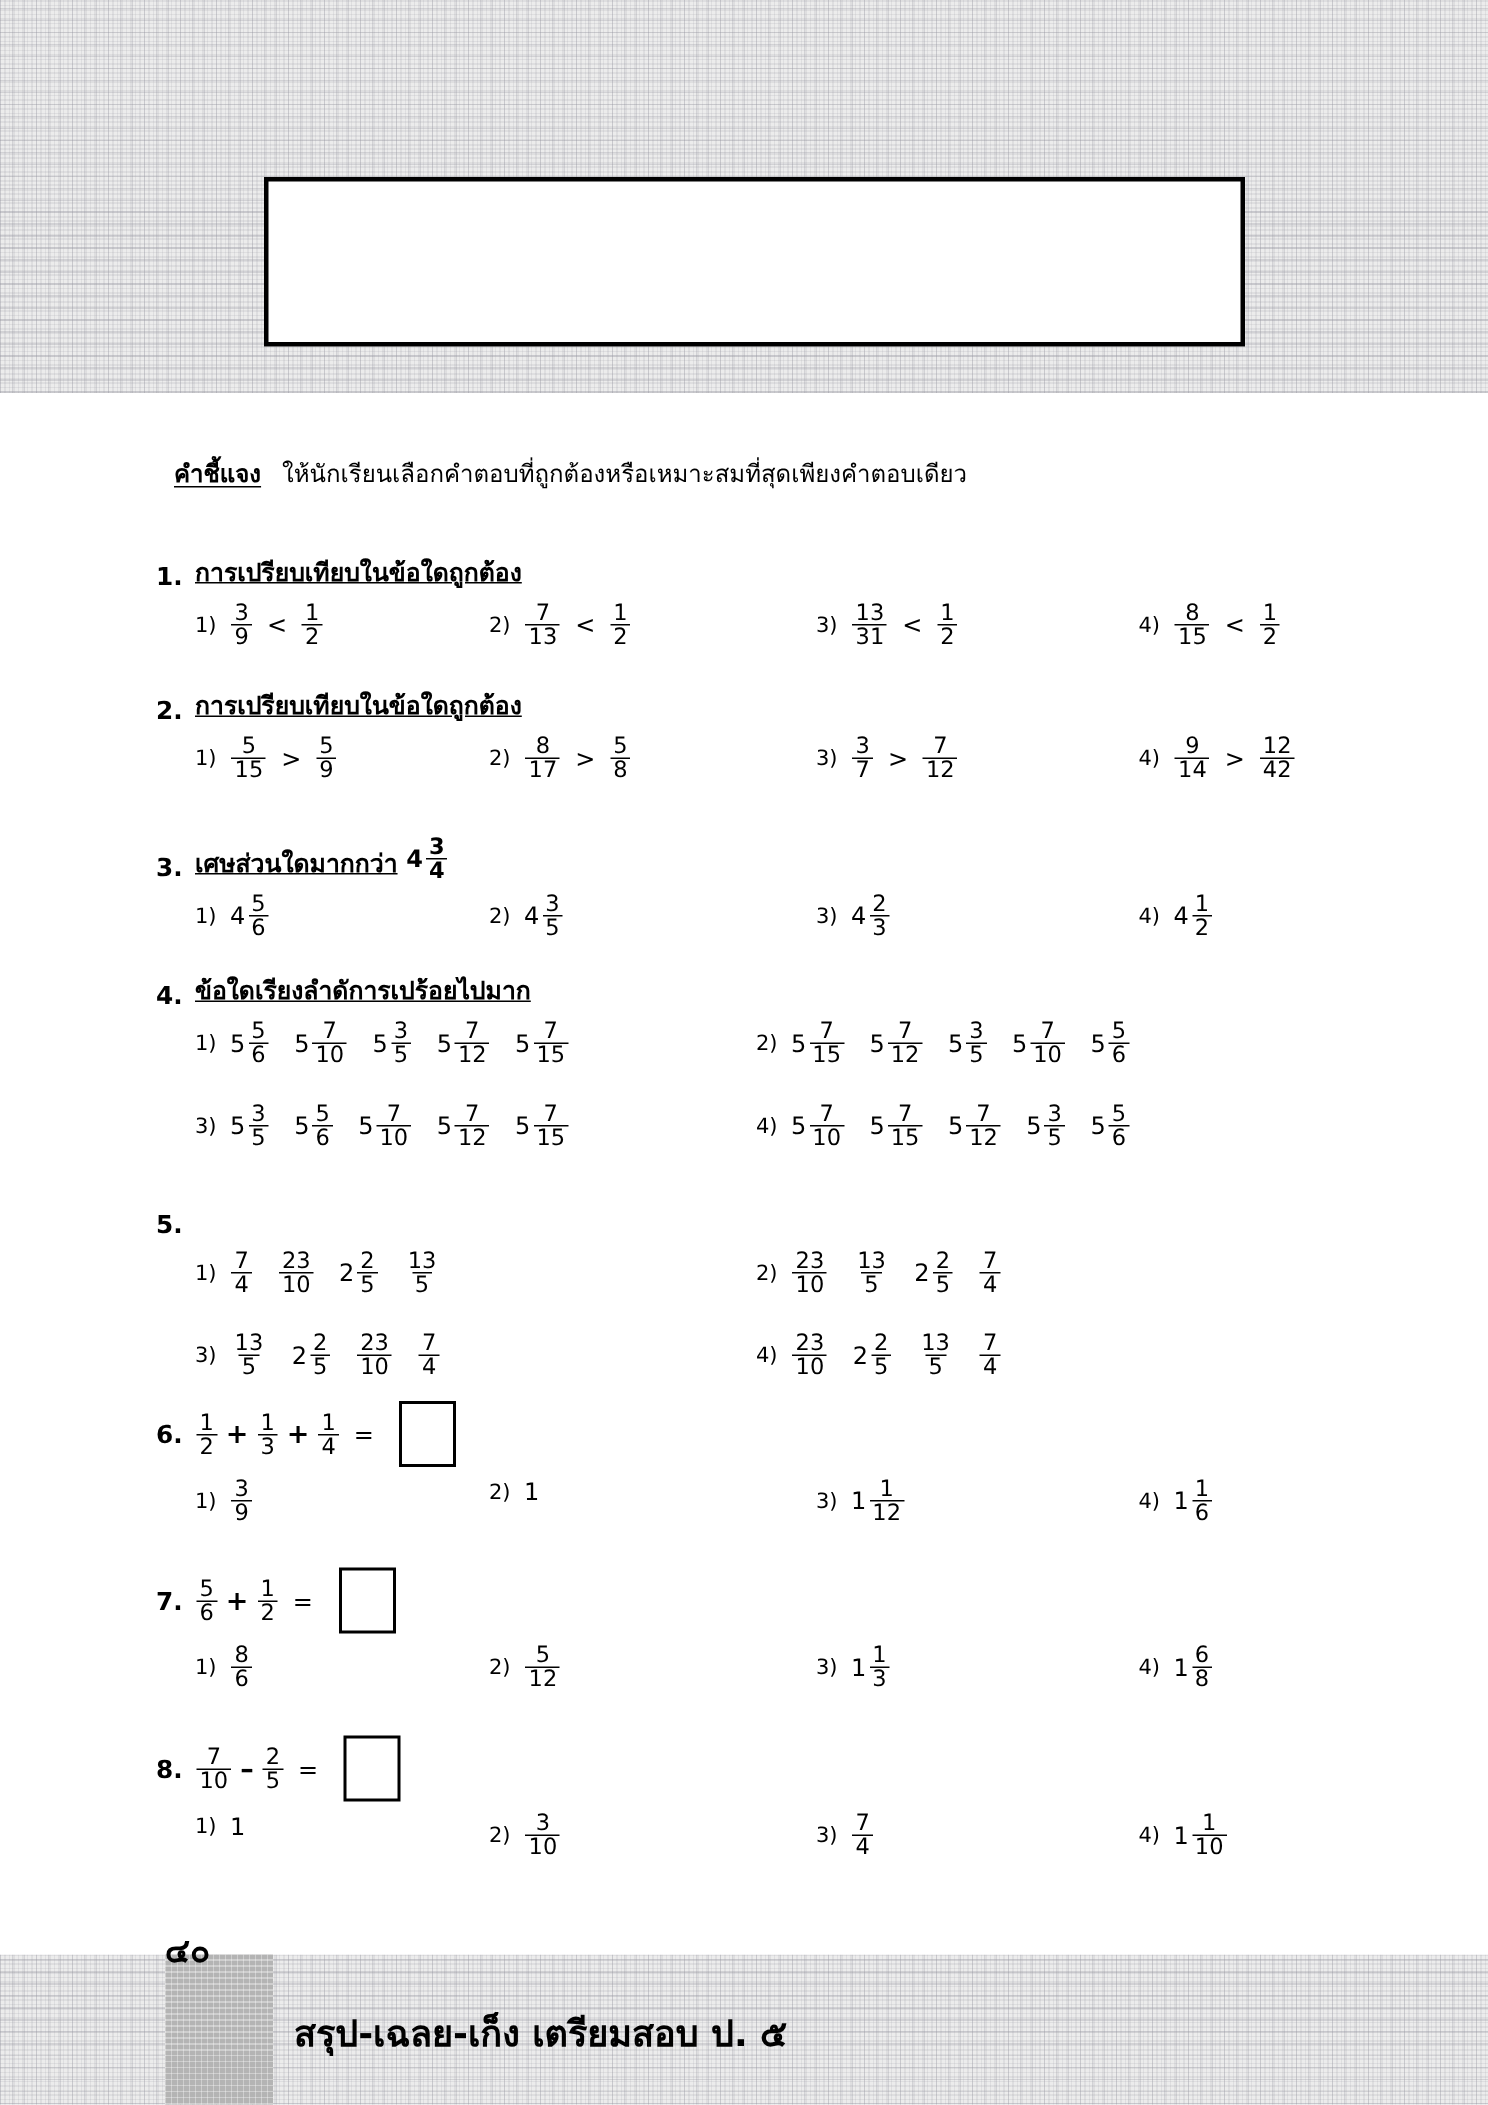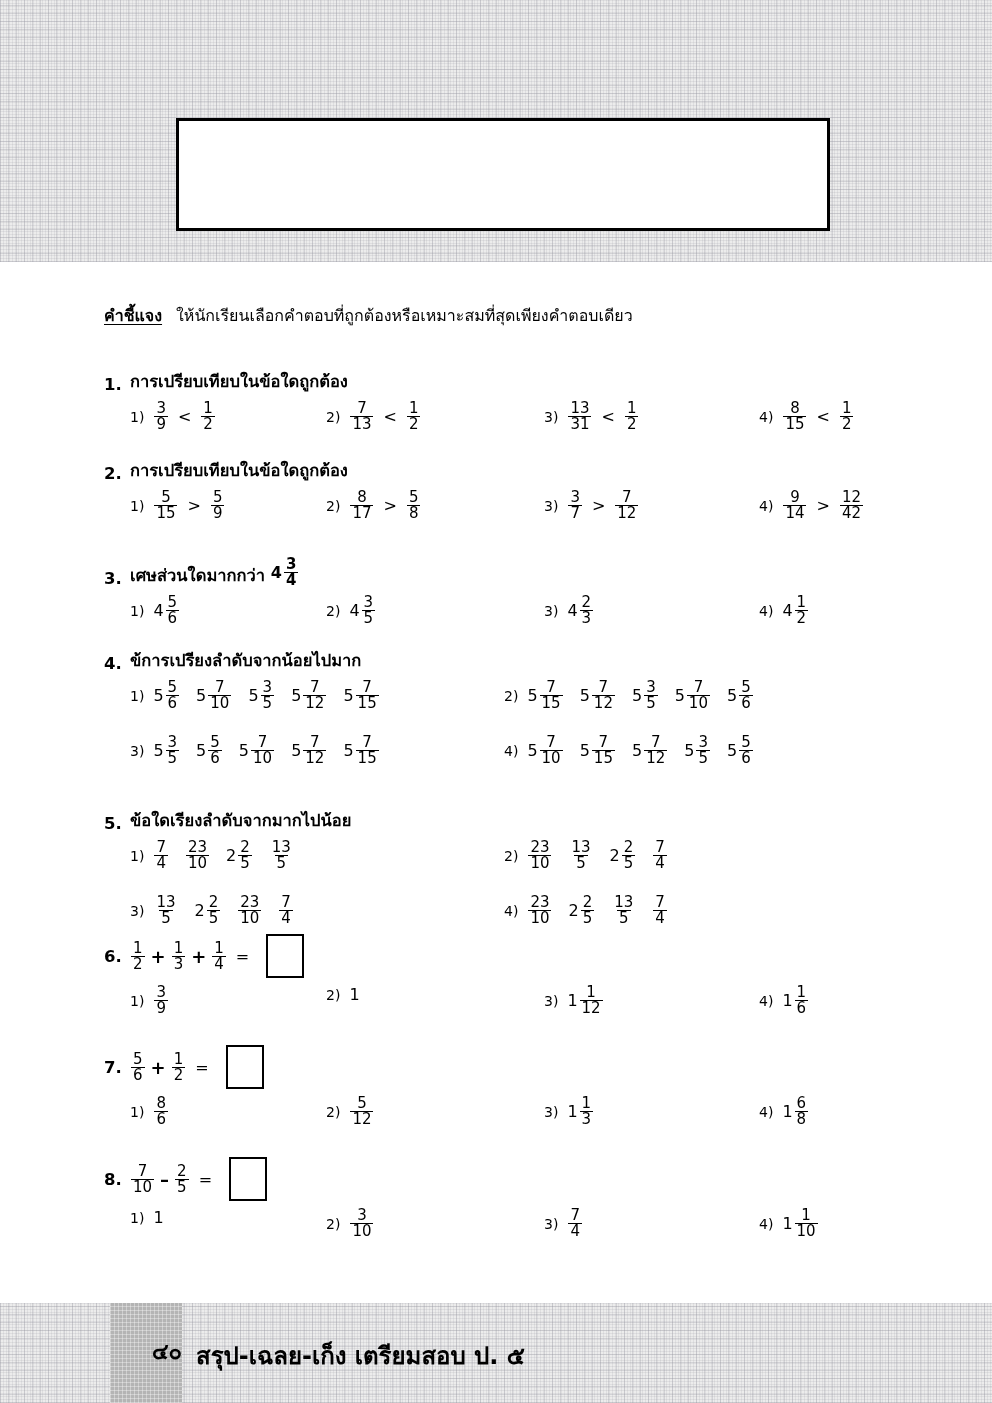--- a/index.html
+++ b/index.html
@@ -37,33 +37,33 @@
   }
 
   
   #sheet {
     position:absolute; left:0; top:262px; width:992px; height:1041px;
     background:#fff;
   }
 
   
   #instruction {
-    position:absolute; left:104px; top:41px;
+    position:absolute; left:116px; top:41px;
     font-size:16px; white-space:nowrap;
   }
   #instruction .label {
     font-weight:bold; text-decoration:underline; text-underline-offset:3px;
     margin-right:14px;
   }
 
   
   .q { position:absolute; left:104px; width:790px; }
   .q-head { display:flex; align-items:flex-end; font-size:16.5px; font-weight:bold; white-space:nowrap; }
   .q-num { width:26px; flex:0 0 26px; }
-  .q-text { font-weight:bold; }
+  .q-text { font-weight:bold;text-decoration:underline; }
 
   .opts { position:relative; margin-top:7px; height:42px; }
   .opt {
     position:absolute; display:flex; align-items:center; white-space:nowrap;
     font-size:16px;
   }
   .opt-lbl { font-size:14px; margin-right:9px; }
 
   
   .frac {
@@ -87,22 +87,22 @@
 
   
   #page-block {
     position:absolute; left:110px; top:1303px; width:72px; height:100px;
     background:#b4b4b4;
     background-image:
       repeating-linear-gradient(0deg, rgba(255,255,255,.35) 0 1px, rgba(0,0,0,0) 1px 4px),
       repeating-linear-gradient(90deg, rgba(255,255,255,.35) 0 1px, rgba(0,0,0,0) 1px 4px);
   }
   #page-number {
-    position:absolute; left:110px; top:1334px; width:72px;
-    text-align:right; font-size:22px; font-weight:bold;
+    position:absolute; left:110px; top:1283px; width:72px;
+    text-align:left; font-size:22px; font-weight:bold;
   }
   #footer-title {
     position:absolute; left:196px; top:1336px;
     font-size:24px; font-weight:bold; white-space:nowrap;
   }
 </style>
 </head>
 <body>
 
 <div id="top-band" class="band"></div>
@@ -280,21 +280,21 @@
                 <span class="num">1</span>
                 <span class="den">2</span>
               </span>
             </span>
           </div>
         </div>
       </div>
       <div class="q" style="top: 385px;">
         <div class="q-head">
           <span class="q-num" style="font-weight: bold;">4.</span>
-          <span class="q-text">ข้การเปรียงลำดับจากน้อยไปมาก</span>
+          <span class="q-text">ข้อใดเรียงลำดัการเปร้อยไปมาก</span>
         </div>
         <div class="opts" style="height: 48px;">
           <div class="opt" style="left: 26px;">
             <span class="opt-lbl">1)</span>
             <span class="seq-item" style="margin-right: 16px;">
               <span class="whole">5</span>
               <span class="frac">
                 <span class="num">5</span>
                 <span class="den">6</span>
               </span>
@@ -442,21 +442,20 @@
                 <span class="num">5</span>
                 <span class="den">6</span>
               </span>
             </span>
           </div>
         </div>
       </div>
       <div class="q" style="top: 545px;">
         <div class="q-head">
           <span class="q-num" style="font-weight: bold;">5.</span>
-          <span class="q-text">ข้อใดเรียงลำดับจากมากไปน้อย</span>
         </div>
         <div class="opts" style="height: 48px;">
           <div class="opt" style="left: 26px;">
             <span class="opt-lbl">1)</span>
             <span class="seq-item" style="margin-right: 16px;">
               <span class="frac">
                 <span class="num">7</span>
                 <span class="den">4</span>
               </span>
             </span>

